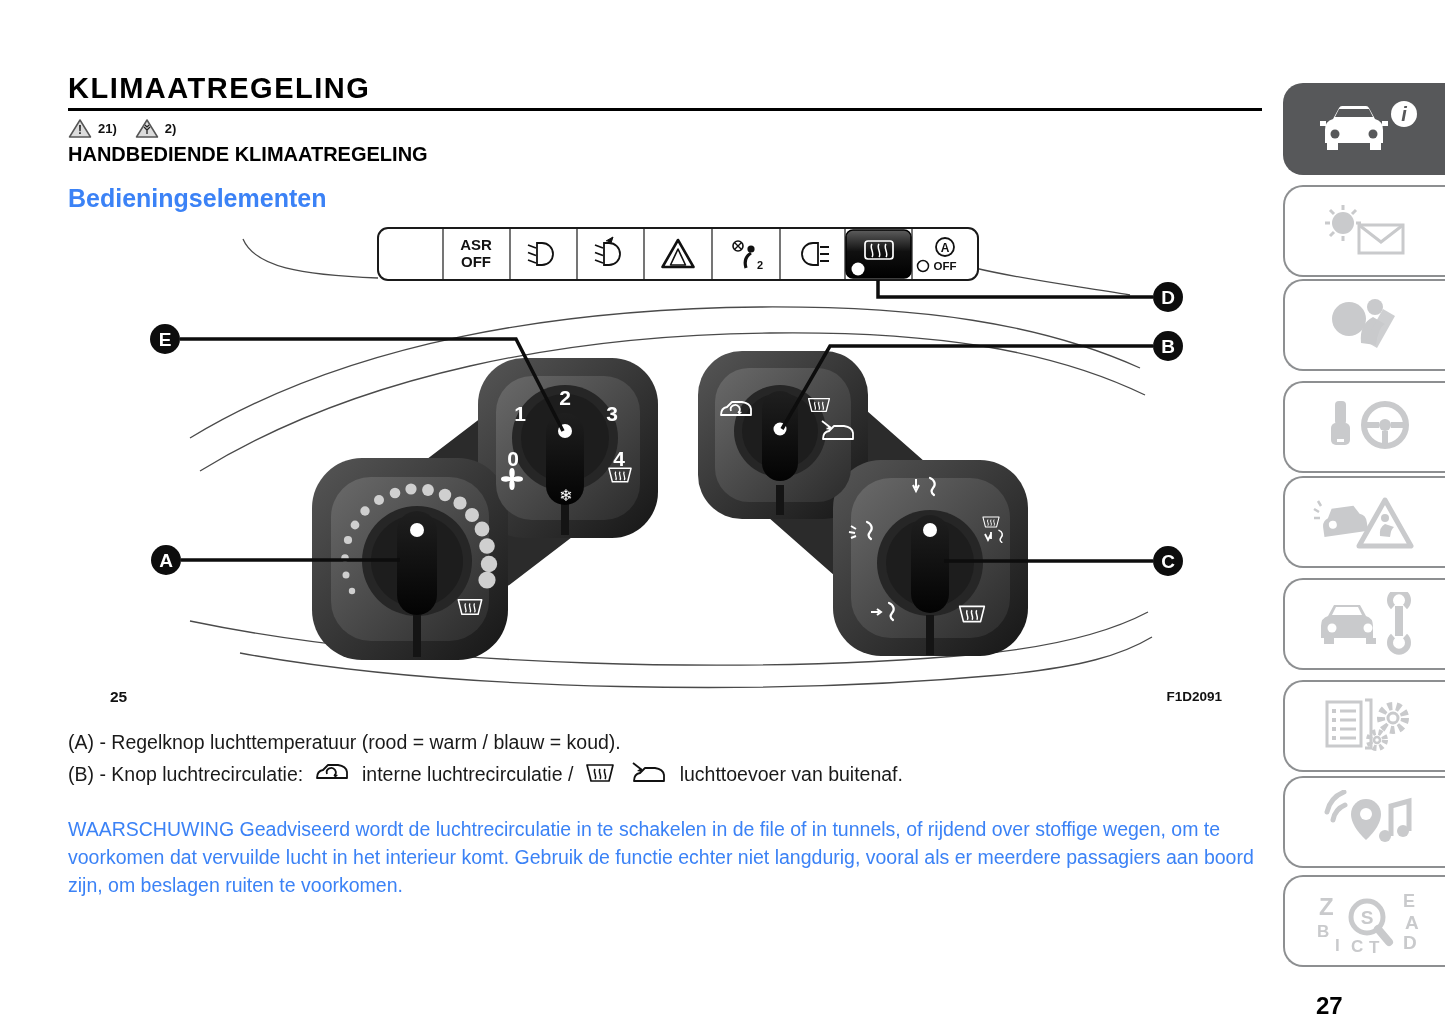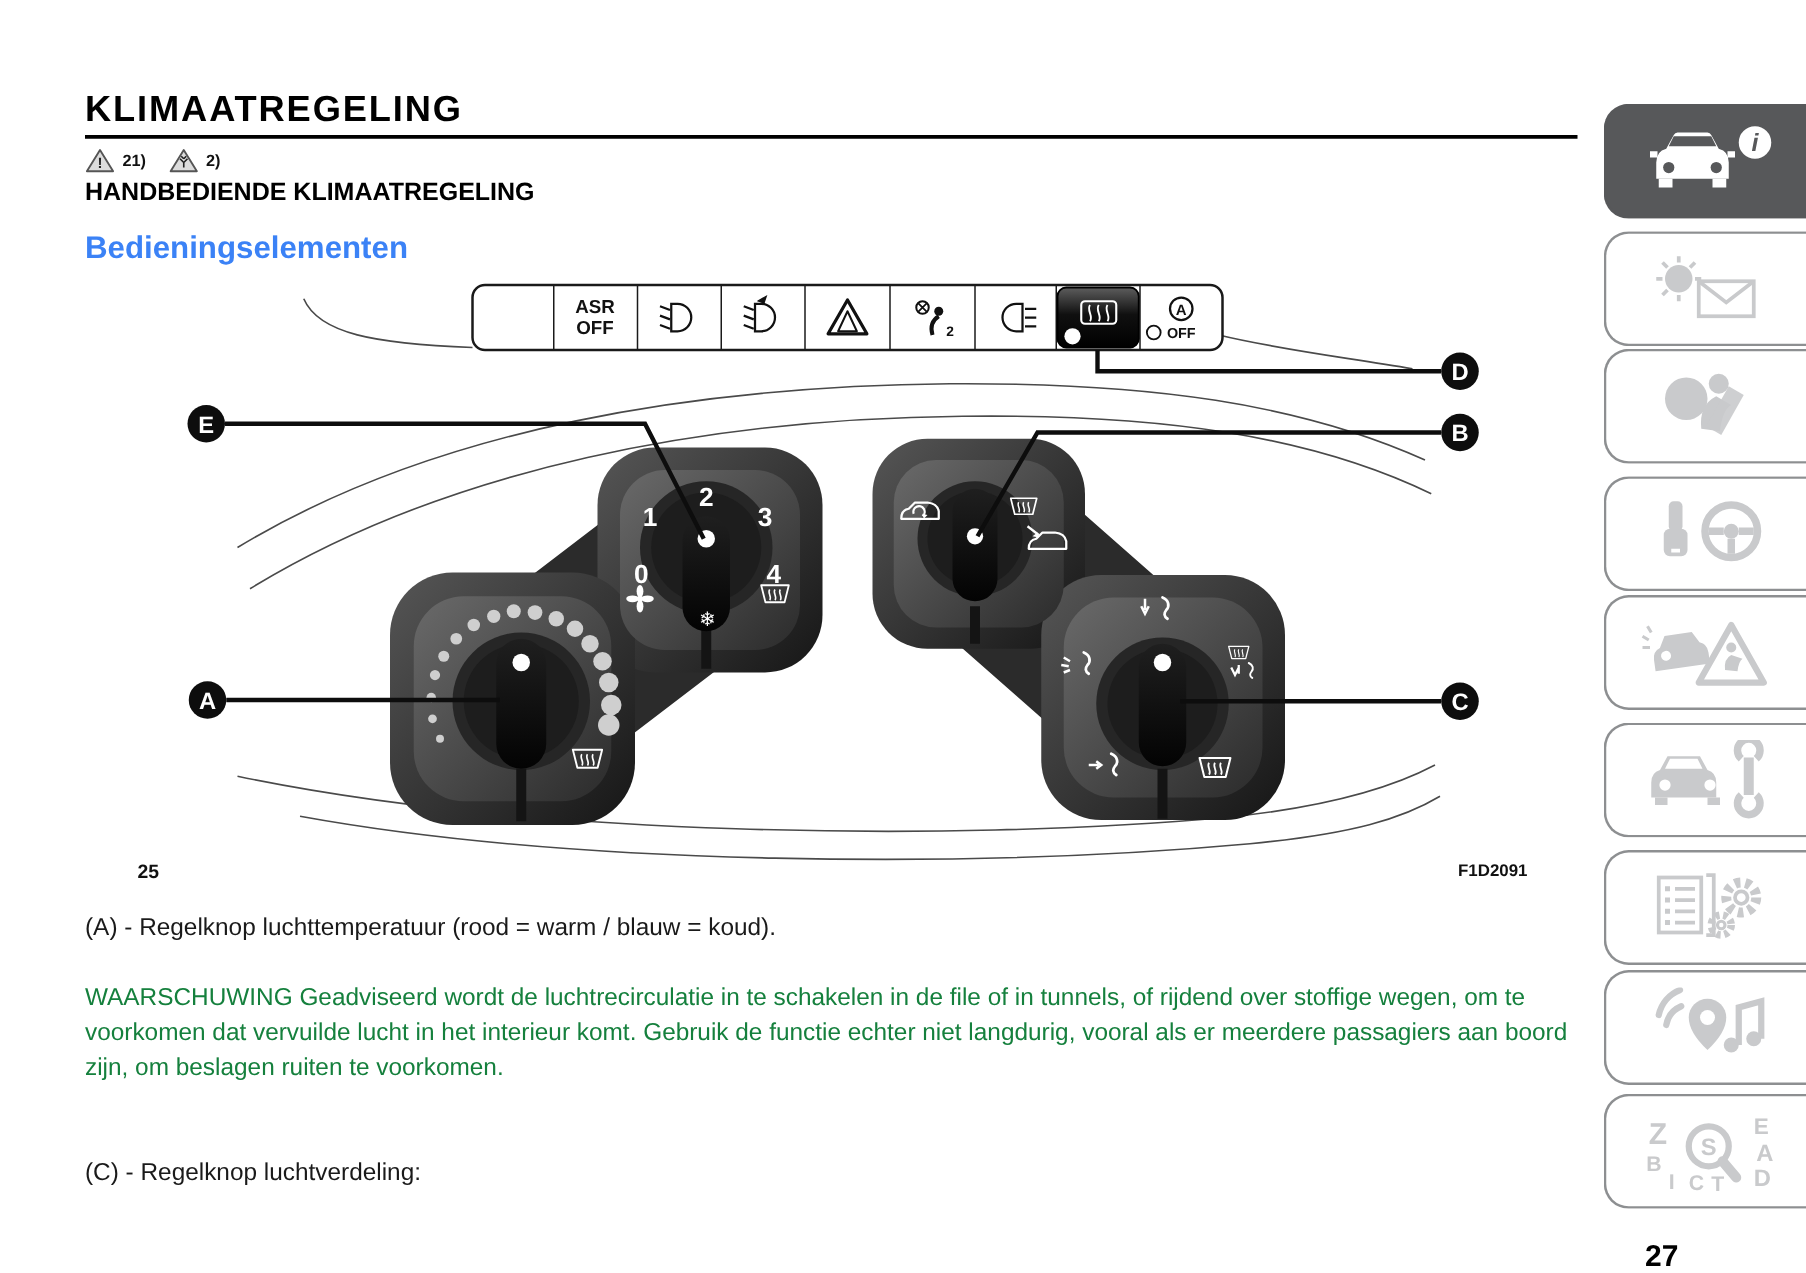--- a/index.html
+++ b/index.html
@@ -8,21 +8,21 @@
   .abs{position:absolute;margin-top:28px;}
   .title{left:68px;top:44px;font-size:29px;font-weight:bold;letter-spacing:1.5px;color:#000;}
   .rule{left:68px;top:80px;width:1194px;height:3px;background:#000;}
   .warnrow{left:68px;top:90px;display:flex;align-items:center;gap:6px;font-size:13px;font-weight:bold;}
   .warnrow .lbl{margin-right:12px;}
   .h2{left:68px;top:115px;font-size:20px;font-weight:bold;color:#000;}
   .h3{left:68px;top:156px;font-size:25px;font-weight:bold;color:#3b82f6;}
   .diagram{left:0;top:195px;width:1270px;height:500px;text-align:center;}
   .bodyline{left:68px;font-size:19.5px;color:#1a1a1a;white-space:nowrap;}
   .bodyline svg{vertical-align:-4px;margin:0 4px;}
-  .warnpar{left:68px;top:756px;width:1200px;font-size:19.5px;line-height:28px;color:#15803d;}
+  .warnpar{left:68px;top:787px;width:1200px;font-size:19.5px;line-height:28px;color:#3b82f6;}
   .pagenum{left:1316px;top:964px;font-size:24px;font-weight:bold;color:#000;}
   .sidebar{left:1283px;top:0;width:162px;height:1018px;}
   .tab{position:absolute;left:0;width:170px;height:88px;background:#fff;border:2px solid #8d8f91;
        border-right:none;border-radius:20px 0 0 20px;display:flex;align-items:center;justify-content:center;}
   .tab.active{background:#57585a;border-color:#57585a;}
   svg text{font-family:"Liberation Sans",sans-serif;}
 </style>
 </head>
 <body>
 
@@ -304,26 +304,37 @@
     </g>
 
     <text x="110" y="479" font-size="15.5" font-weight="bold" fill="#111">25</text>
     <text x="1222" y="478" text-anchor="end" font-size="13.5" font-weight="bold" fill="#111">F1D2091</text>
   </svg>
   </div>
 
   <div class="abs bodyline" style="top:703px;text-align:right;">
     <span>(A) - Regelknop luchttemperatuur (rood = warm / blauw = koud).</span>
   </div>
+  <div class="abs bodyline" style="top:731px;">
+    <span>(B) - Knop luchtrecirculatie:</span>
+    <svg width="40" height="26" viewBox="-18 -13 38 26" style="color:#111">
+        <use href="#carRe"></use>
+      </svg>
+    <span>interne luchtrecirculatie /</span>
+    <svg width="34" height="24" viewBox="-16 -12 32 24" style="color:#111">
+        <use href="#wsT"></use>
+      </svg>
+    <svg width="40" height="26" viewBox="-18 -14 38 26" style="color:#111">
+        <use href="#carFr"></use>
+      </svg>
+    <span>luchttoevoer van buitenaf.</span>
+  </div>
 
   <div class="abs warnpar">WAARSCHUWING Geadviseerd wordt de luchtrecirculatie in te schakelen in de file of in tunnels, of rijdend over stoffige wegen, om te voorkomen dat vervuilde lucht in het interieur komt. Gebruik de functie echter niet langdurig, vooral als er meerdere passagiers aan boord zijn, om beslagen ruiten te voorkomen.</div>
 
-  <div class="abs bodyline" style="top:899px;">
-    <span>(C) - Regelknop luchtverdeling:</span>
-  </div>
 
   <div class="abs pagenum">27</div>
 
   <div class="abs sidebar">
 
     <div class="tab active" style="top:55px;">
       <svg width="118" height="64" viewBox="0 0 118 64">
         <path d="M14,46 v-13 q0,-9 8,-11 l6,-11 q1,-2 3,-2 h24 q2,0 3,2 l6,11 q8,2 8,11 v13 z" fill="#fff"></path>
         <path d="M28,12 h30 l4,8 h-38 z" fill="#57585a"></path>
         <circle cx="24" cy="37" r="4.5" fill="#57585a"></circle>

